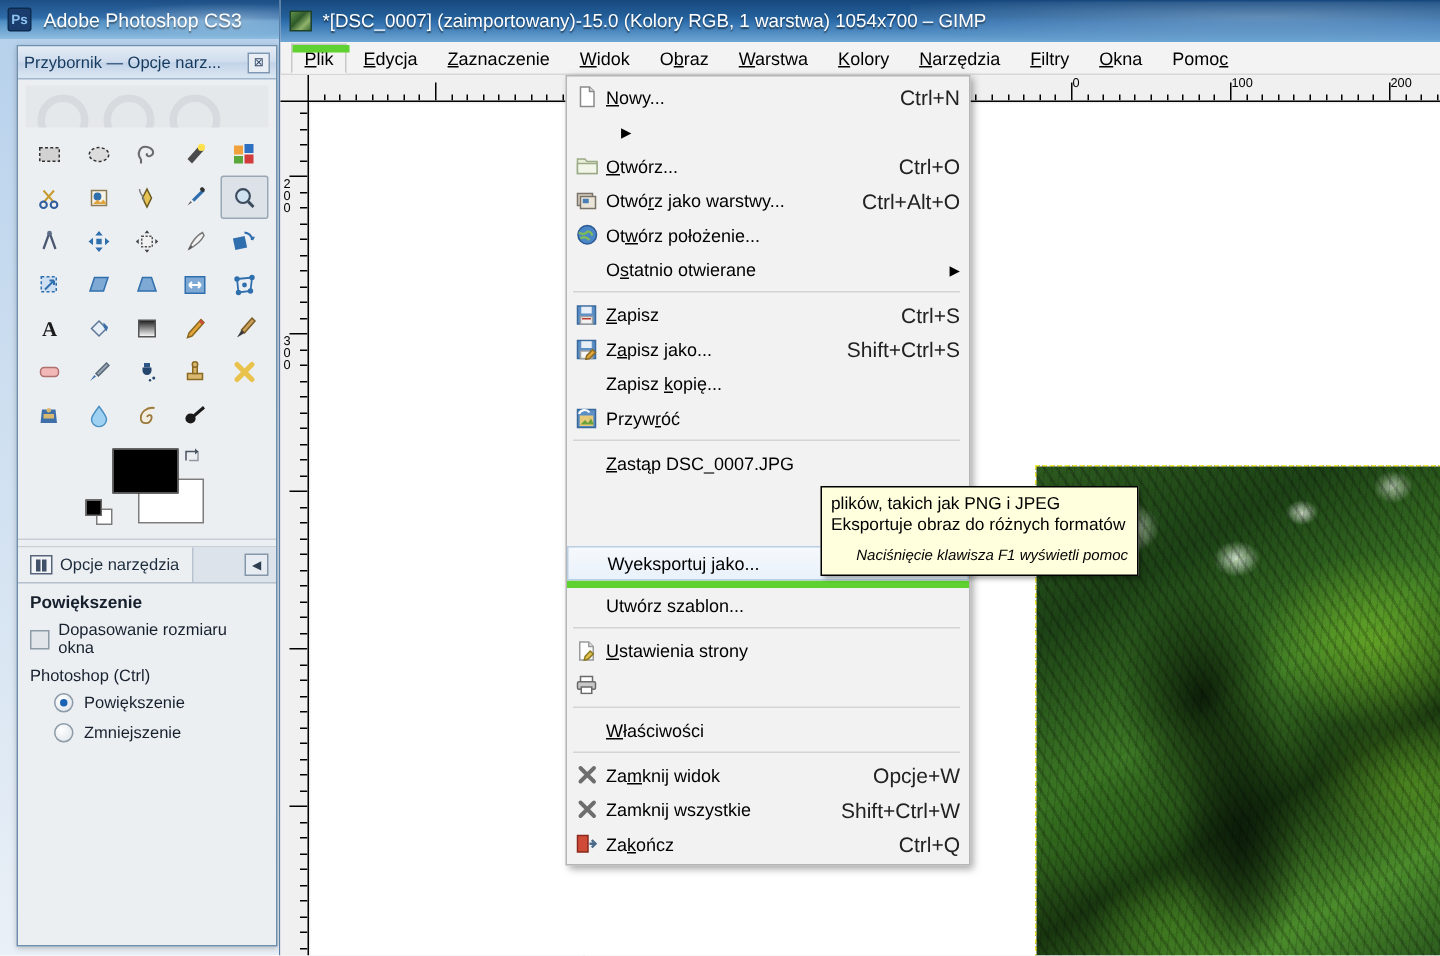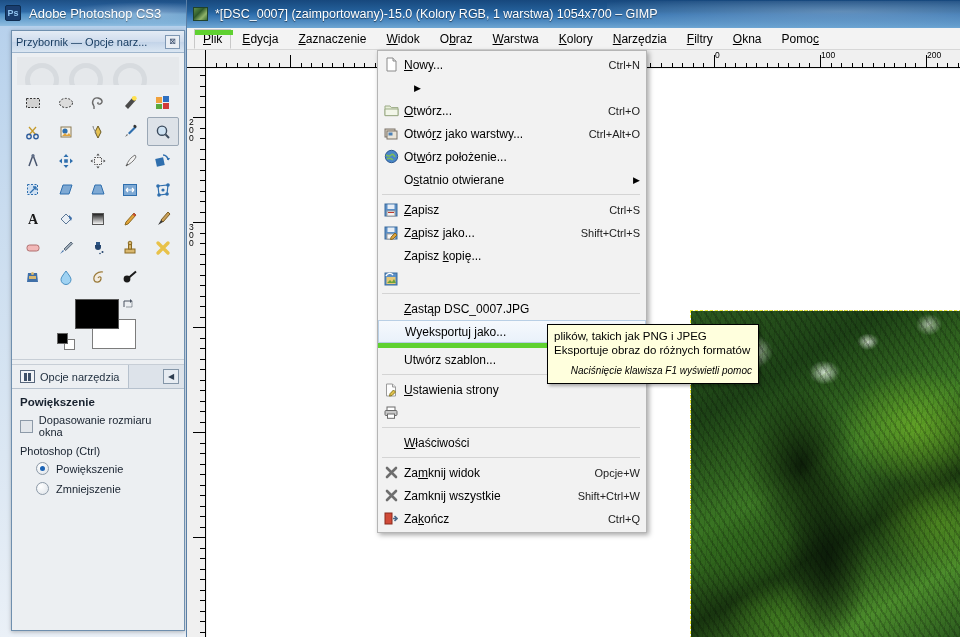--- a/index.html
+++ b/index.html
@@ -212,23 +212,23 @@
   
   #file-menu {
     position:absolute; left:190px; top:50px; width:270px;
     background:#f2f2f2; border:1px solid #b5b5b5;
     box-shadow:2px 2px 5px rgba(0,0,0,.35);
     padding:2px 0; z-index:80; font-size:12px;
   }
   .mrow { display:flex; align-items:center; height:23px; padding:0 6px 0 0; position:relative; }
   .mrow .ic { width:26px; flex:0 0 26px; display:flex; align-items:center; justify-content:center; }
   .mrow .lbl { flex:1; color:#000; white-space:nowrap; }
-  .mrow .acc { color:#222; font-size:11px; white-space:nowrap; padding-left:10px; }
+  .mrow .acc { color:#222; font-size:14px; white-space:nowrap; padding-left:10px; }
   .mrow .arrow { color:#000; font-size:9px; padding-left:10px; }
-  .mrow.hl { background:linear-gradient(to bottom,#f6f9fd,#e9f1fa); border:1px solid #b9cfe5; height:23px; }
+  .mrow.hl { background:linear-gradient(to bottom,#f6f9fd,#e9f1fa); border:1px solid #b9cfe5; height:23px;margin-top:44px; }
   .msep { height:1px; background:#d4d4d4; margin:3px 6px 3px 4px; }
   .greenbar { height:5px; background:#5fd130; margin:0; }
   .greenbar.small { position:absolute; left:0; top:0; width:38px; height:5px; background:#5fd130; }
 
   
   #tooltip {
     position:absolute; left:360px; top:324px; width:212px;
     background:#ffffdd; border:1px solid #000; padding:4px 6px 5px 6px;
     font-size:11.5px; color:#000; z-index:95; line-height:14px;
     box-shadow:2px 2px 3px rgba(0,0,0,.3);
@@ -801,20 +801,21 @@
 
     <div class="mrow">
       <span class="ic">
         <svg width="14" height="14" viewBox="0 0 14 14">
             <rect x="1" y="1" width="12" height="12" fill="#5b8fc6" stroke="#3a6a9c"></rect>
             <rect x="2.5" y="5" width="9" height="7" fill="#e8c977"></rect>
             <path d="M3 11 l3-3 2 2 2-3 2 4z" fill="#6aa33c"></path>
             <path d="M2 4 a4 4 0 0 1 7-1" stroke="#fff" stroke-width="1.4" fill="none"></path>
           </svg>
       </span>
+      <span class="lbl">Przyw<u>r</u>óć</span>
       <span class="acc"></span>
     </div>
 
     <div class="msep"></div>
 
     <div class="mrow">
       <span class="ic"></span>
       <span class="lbl"><u>Z</u>astąp DSC_0007.JPG</span>
       <span class="acc"></span>
     </div>

